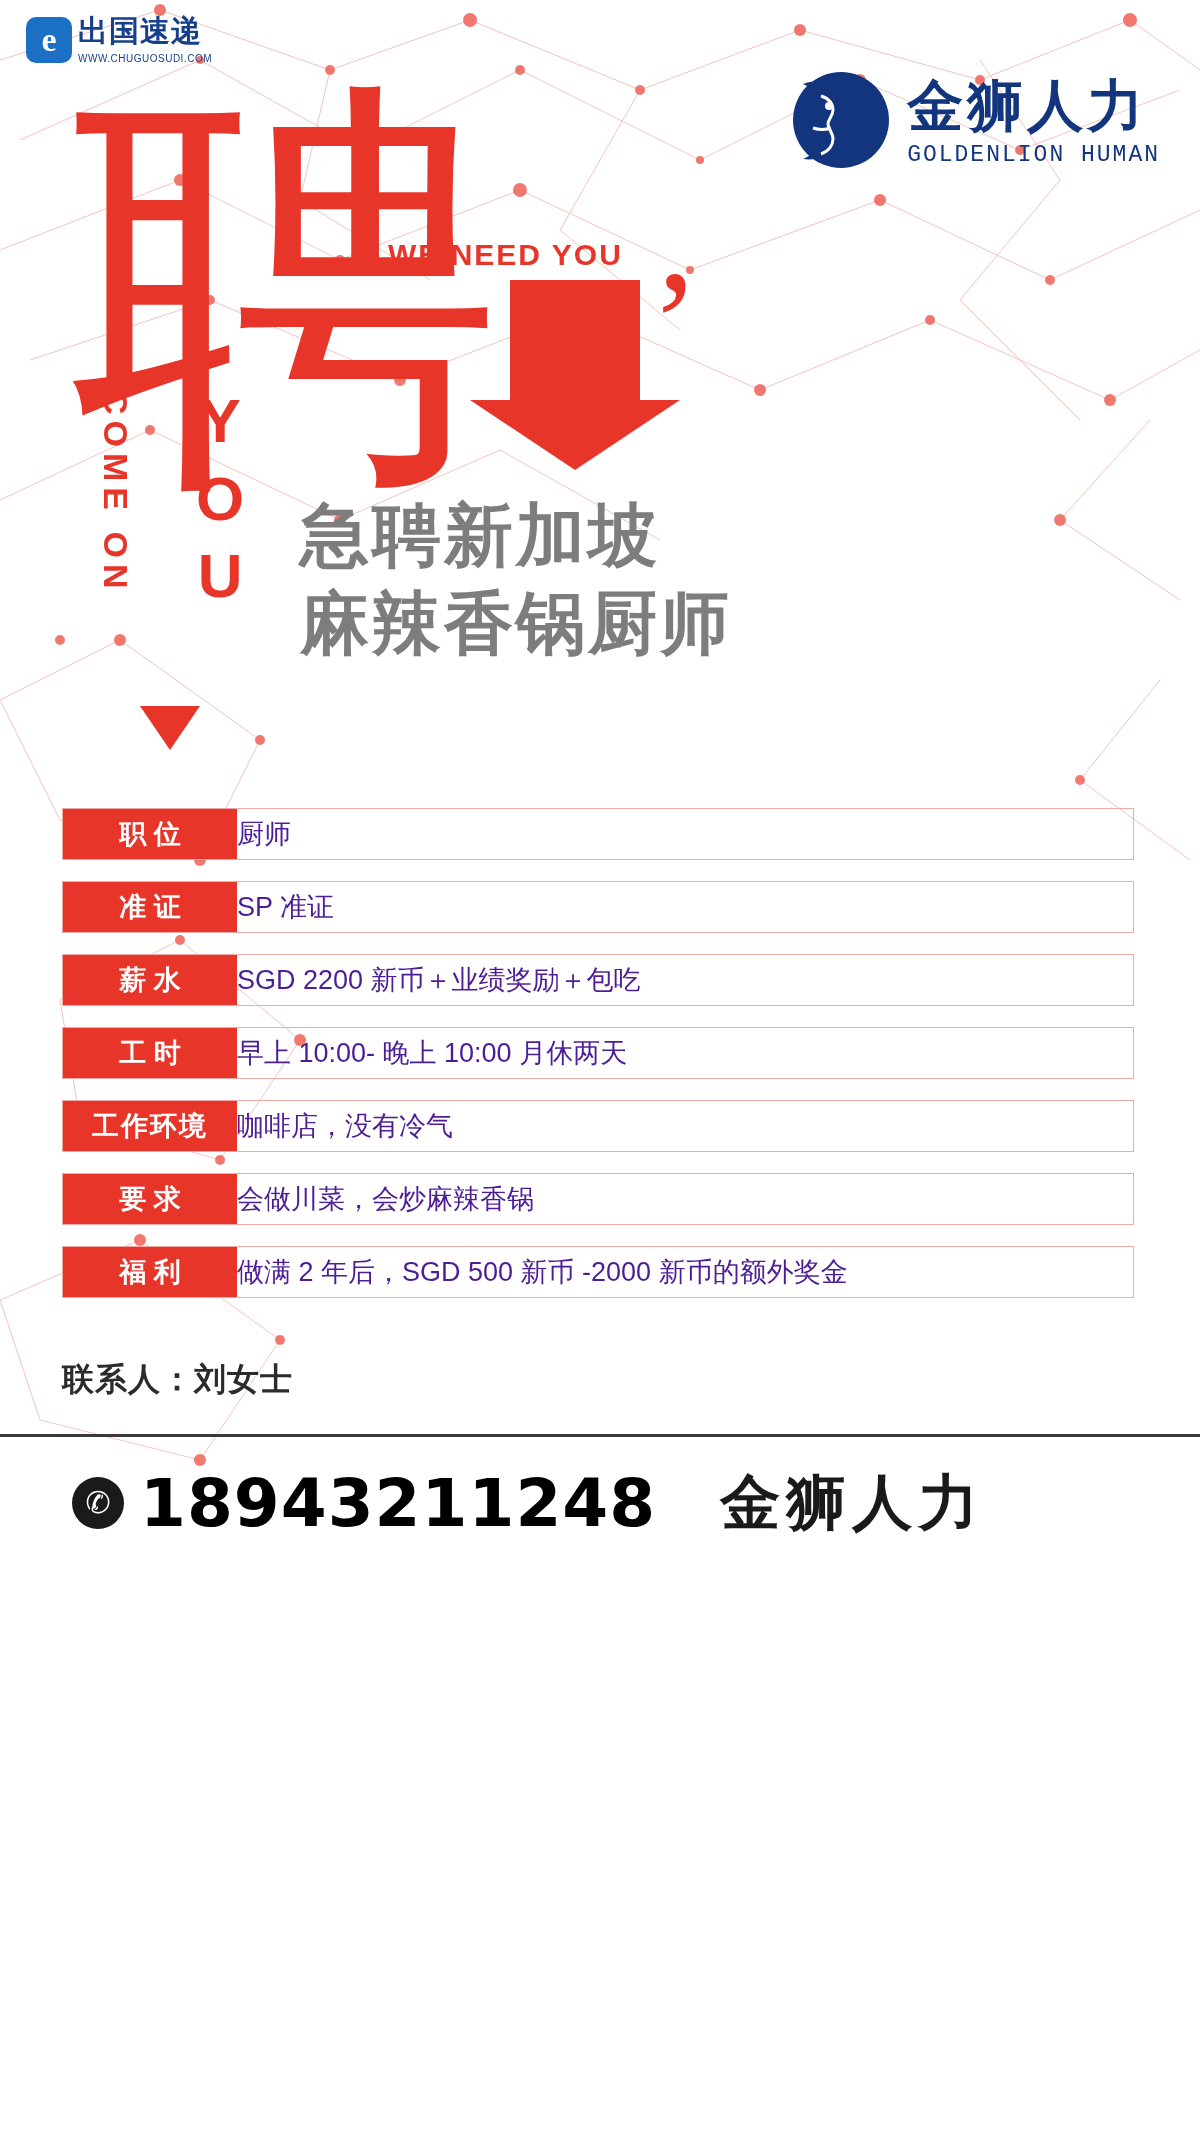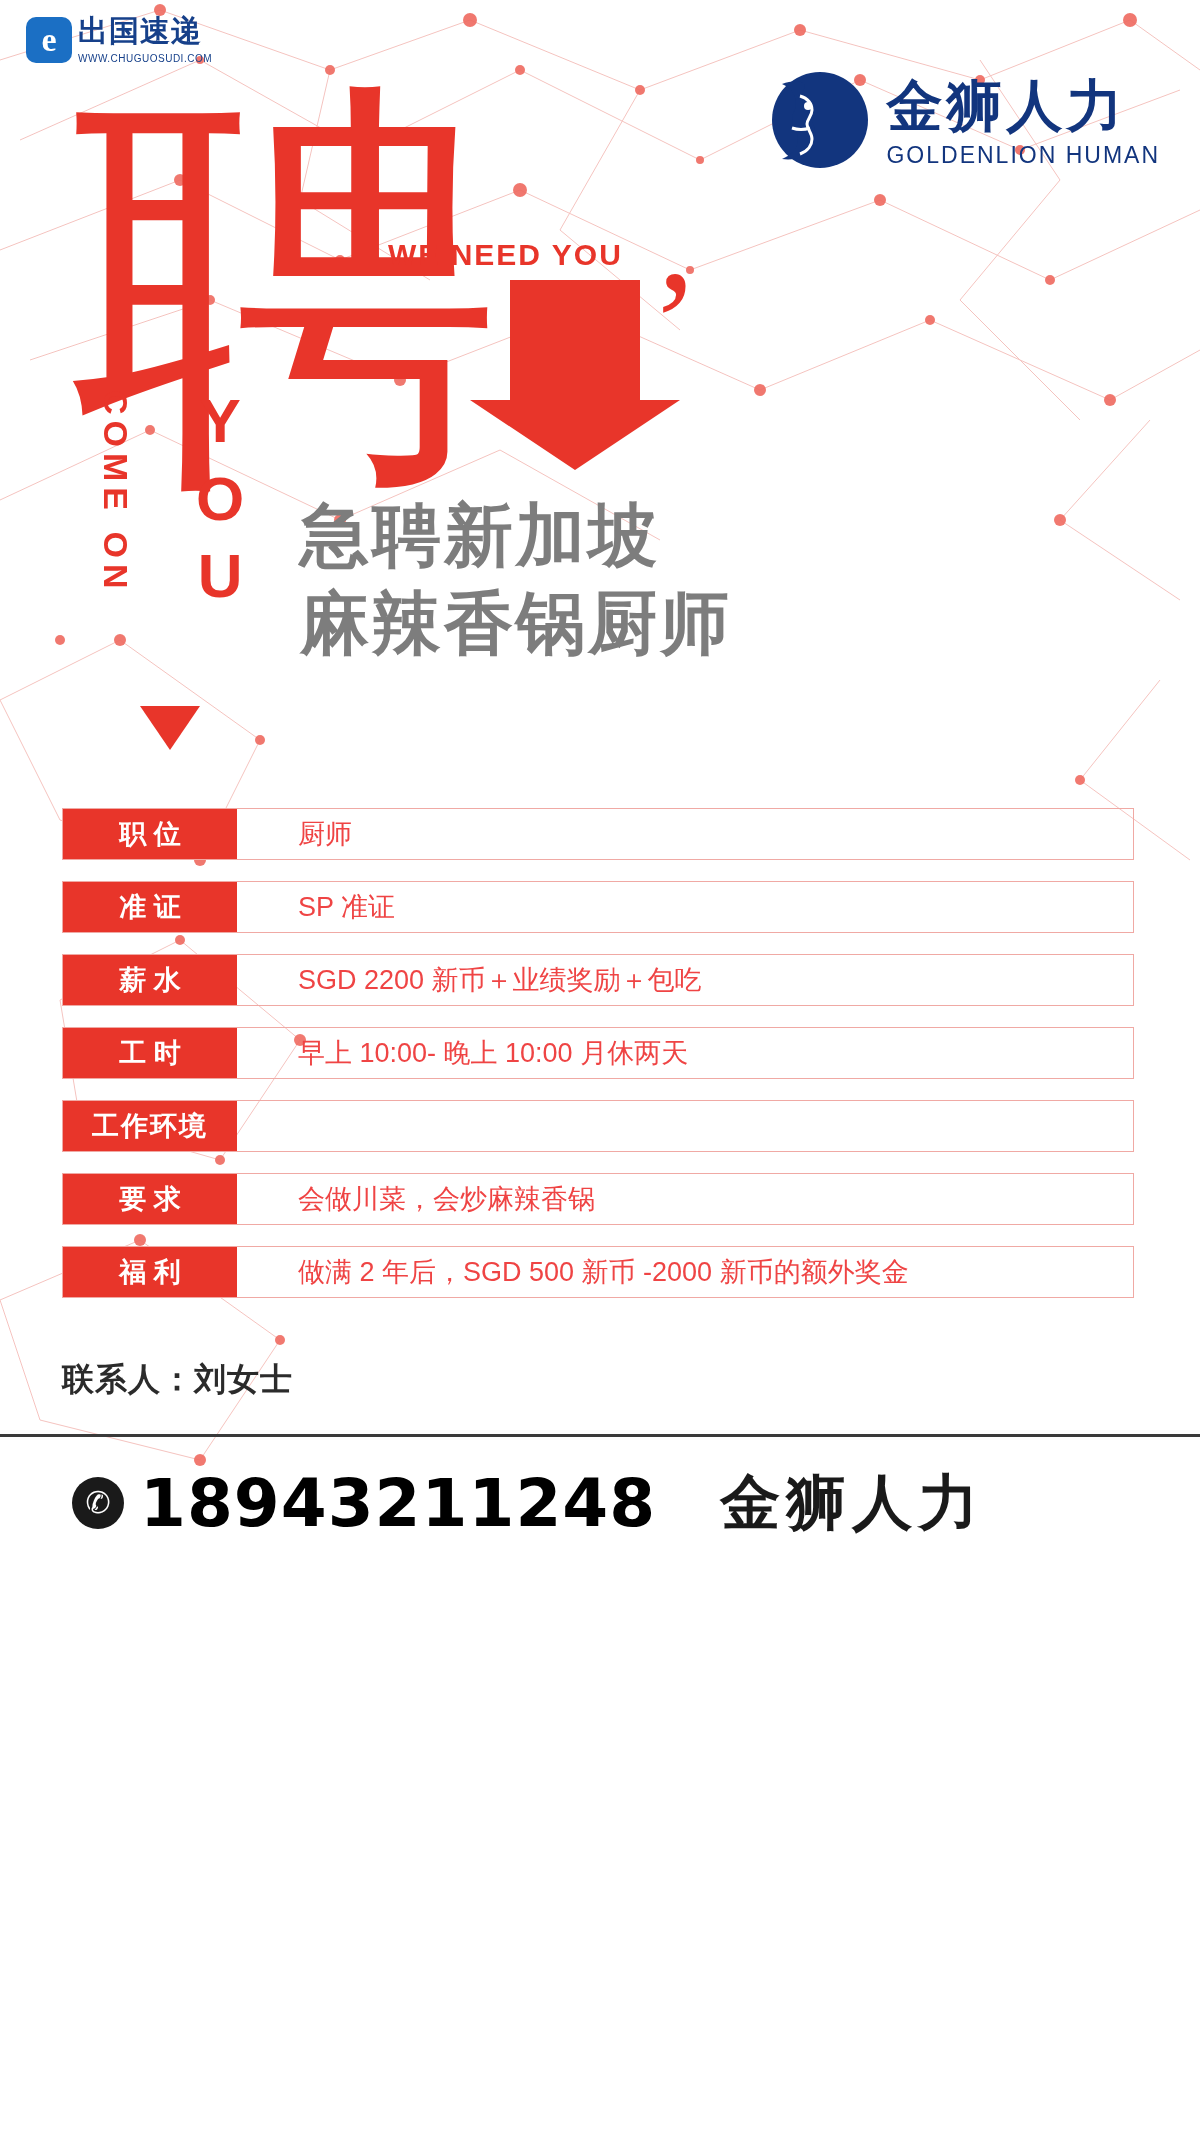--- a/index.html
+++ b/index.html
@@ -91,21 +91,21 @@
     font-weight: bold;
     color: #12357e;
     letter-spacing: 4px;
     font-family: "Liberation Sans", sans-serif;
   }
   .brand-topright .en-name {
     font-size: 23px;
     color: #12357e;
     letter-spacing: 2px;
     margin-top: 10px;
-    font-family: Liberation Sans, sans-serif;
+    font-family: Liberation Mono, monospace;
   }
 
   
   .big-char {
     position: absolute;
     left: 72px;
     top: 70px;
     font-size: 430px;
     line-height: 1;
     color: #e8352a;
@@ -215,25 +215,23 @@
     text-align: right;
   }
   .row .label.tight {
     justify-content: center;
     letter-spacing: 2px;
   }
   .row .value {
     flex: 1 1 auto;
     display: flex;
     align-items: center;
-    padding-left: 16px;
     font-size: 27px;
-    color: #ef4444;
+    color: #4c1d95;
     box-sizing: border-box;
-    margin-left: 45px;
   }
 
   
   .contact-person {
     position: absolute;
     left: 62px;
     top: 1358px;
     font-size: 32px;
     font-weight: bold;
     color: #2b2b2b;
@@ -440,20 +438,21 @@
     <div class="row">
       <div class="label">薪  水</div>
       <div class="value">SGD 2200 新币＋业绩奖励＋包吃</div>
     </div>
     <div class="row">
       <div class="label">工  时</div>
       <div class="value">早上 10:00- 晚上 10:00 月休两天</div>
     </div>
     <div class="row">
       <div class="label tight">工作环境</div>
+      <div class="value">咖啡店，没有冷气</div>
     </div>
     <div class="row">
       <div class="label">要  求</div>
       <div class="value">会做川菜，会炒麻辣香锅</div>
     </div>
     <div class="row">
       <div class="label">福  利</div>
       <div class="value">做满 2 年后，SGD 500 新币 -2000 新币的额外奖金</div>
     </div>
   </div>

